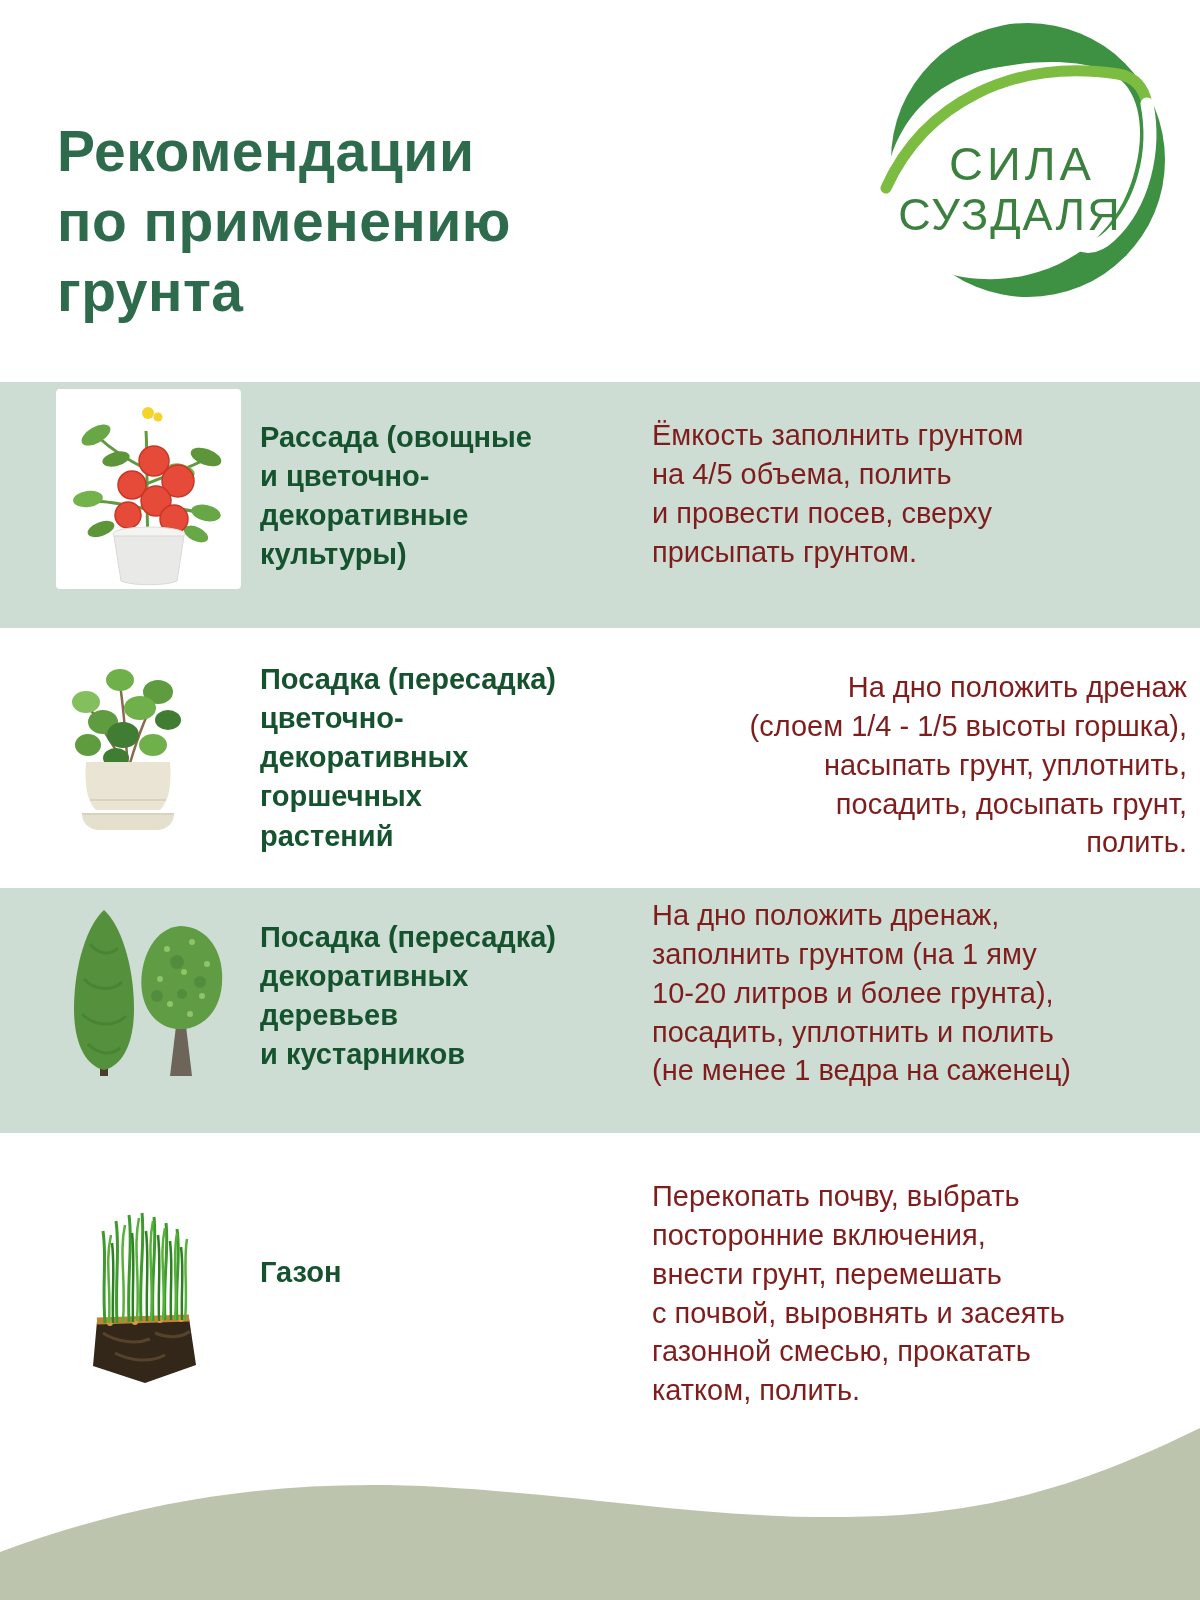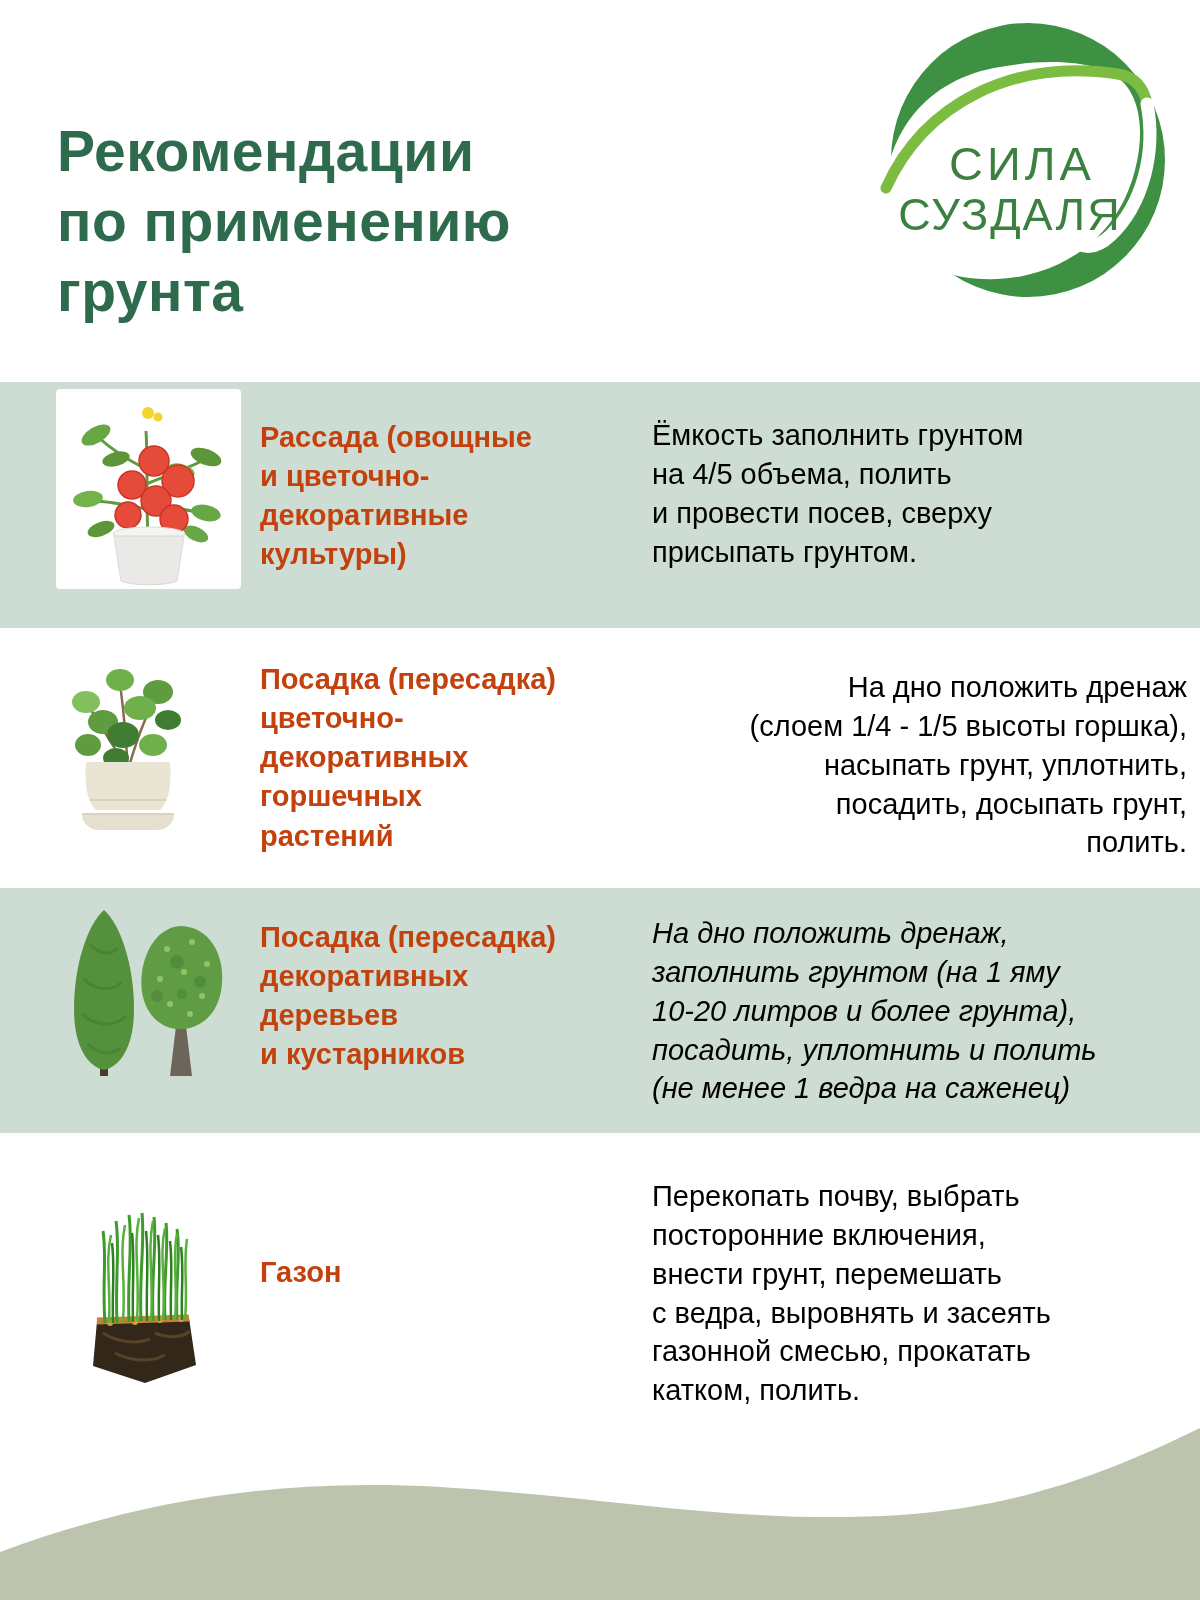--- a/index.html
+++ b/index.html
@@ -16,33 +16,33 @@
   .brand-logo{position:absolute;left:860px;top:12px;width:330px;height:290px;}
   .band{position:absolute;left:0;width:1200px;}
   .band.sage{background:#cdddd3;}
   .band1{top:382px;height:246px;}
   .band2{top:628px;height:260px;background:#ffffff;}
   .band3{top:888px;height:245px;}
   .band4{top:1133px;height:330px;background:#ffffff;}
   .row-label{
     position:absolute;left:260px;width:400px;
     font-size:29px;font-weight:700;line-height:1.35;
-    color:#c2410c;white-space:pre-line;
+    color:#14532d;white-space:pre-line;
   }
   .row-desc{
     position:absolute;left:652px;width:535px;
     font-size:29px;font-weight:400;line-height:1.34;
-    color:#000000;white-space:pre-line;
+    color:#7f1d1d;white-space:pre-line;
   }
   .band1 .row-label{top:36px;}
   .band1 .row-desc{top:34px;}
   .band2 .row-label{top:32px;}
   .band2 .row-desc{top:40px;text-align:right;}
   .band3 .row-label{top:30px;}
-  .band3 .row-desc{top:26px;font-style:italic;}
+  .band3 .row-desc{top:8px;}
   .band4 .row-label{top:120px;}
   .band4 .row-desc{top:44px;}
   .row-image{position:absolute;}
   .img-tomato{left:56px;top:7px;width:185px;height:200px;background:#ffffff;border-radius:4px;}
   .img-potted{left:28px;top:22px;width:200px;height:195px;background:#ffffff;border-radius:4px;}
   .img-trees{left:42px;top:16px;width:195px;height:175px;}
   .img-grass{left:55px;top:40px;width:175px;height:215px;background:#ffffff;}
   .footer-wave{position:absolute;left:0;bottom:0;width:1200px;height:200px;display:block;}
 </style>
 </head>
@@ -172,20 +172,20 @@
     <circle cx="105" cy="147" r="3" fill="#d79a4a"></circle>
       <circle cx="126" cy="146" r="3" fill="#d79a4a"></circle>
     <path d="M50,150 C47,110 52,85 48,58 M62,150 C60,105 65,75 61,48 M74,149 C72,100 78,72 74,42 M86,148 C84,100 90,70 87,40 M98,148 C96,102 102,74 99,44 M110,147 C108,104 114,78 111,50 M122,147 C120,108 126,84 122,56" stroke="#3f9a2e" stroke-width="3" fill="none"></path>
     <path d="M54,150 C56,112 50,88 56,62 M68,149 C71,105 64,80 70,52 M82,148 C85,100 78,74 84,45 M96,148 C99,104 92,78 98,48 M108,147 C111,106 104,82 110,55 M120,147 C123,110 117,88 122,60 M130,147 C133,112 128,92 132,66" stroke="#57b13a" stroke-width="2.5" fill="none"></path>
     <path d="M58,150 C57,115 60,95 57,70 M78,149 C77,110 80,88 77,60 M92,148 C91,108 94,86 91,58 M104,148 C103,110 106,90 103,62 M116,147 C115,112 118,94 115,68 M127,147 C126,115 129,98 126,74" stroke="#2e7f22" stroke-width="2.5" fill="none"></path>
   </svg>
   <div class="row-label">Газон</div>
   <div class="row-desc">Перекопать почву, выбрать
 посторонние включения,
 внести грунт, перемешать
-с ведра, выровнять и засеять
+с почвой, выровнять и засеять
 газонной смесью, прокатать
 катком, полить.</div>
 </section>
 
 <svg class="footer-wave" viewBox="0 0 1200 200" preserveAspectRatio="none" aria-hidden="true">
   <path d="M0,152 C140,100 280,78 440,87 C610,97 740,125 900,115 C1020,107 1110,72 1200,28 L1200,200 L0,200 Z" fill="#bdc4ae"></path>
 </svg>
 
 </body></html>

